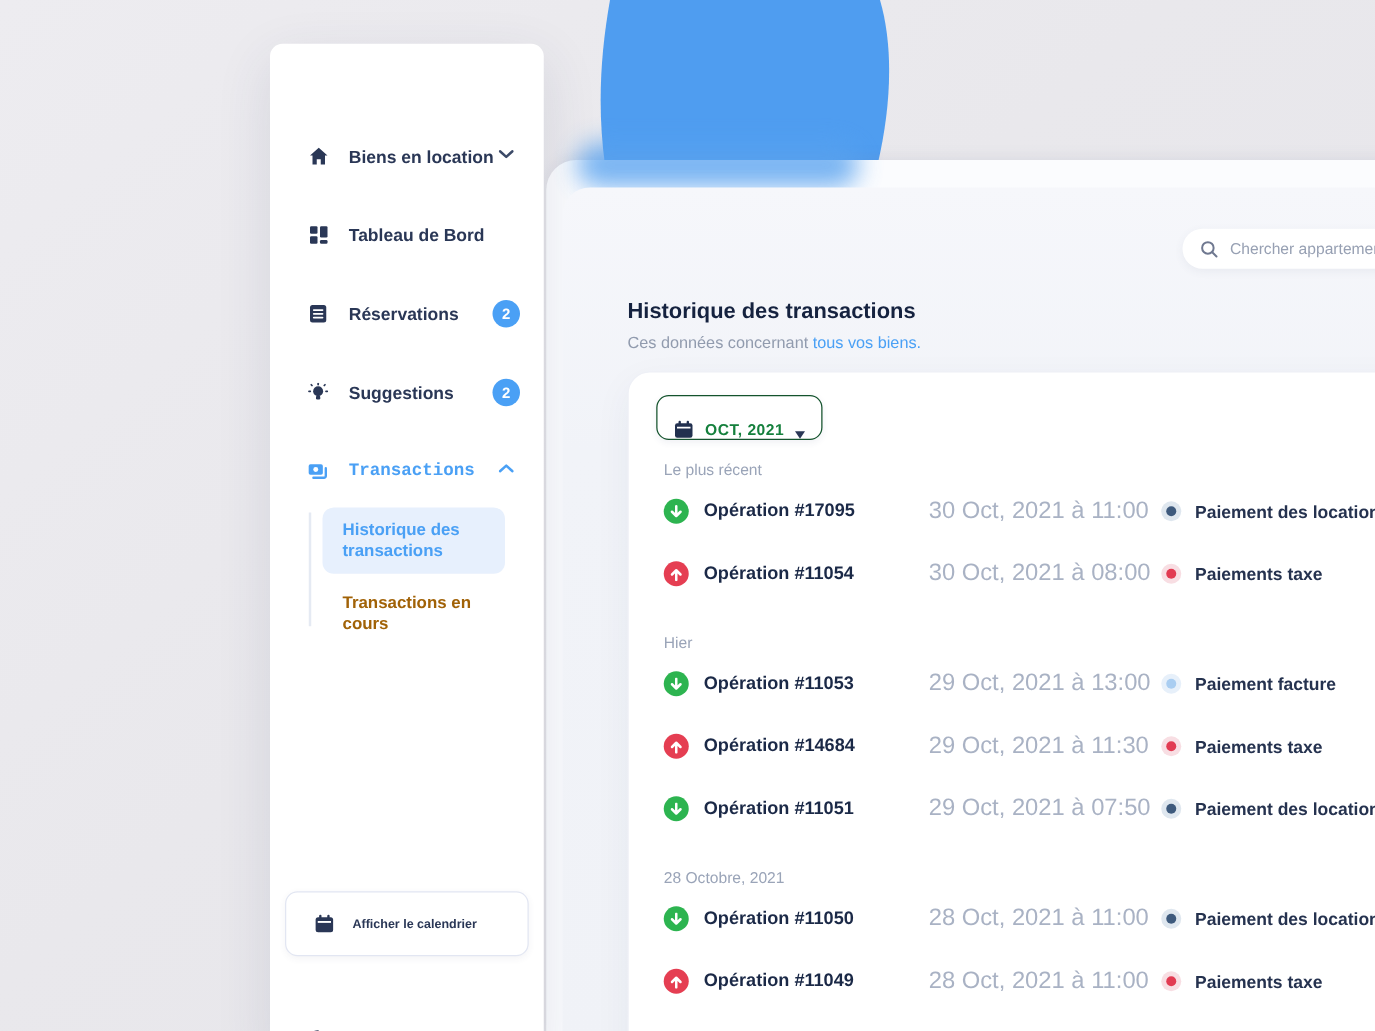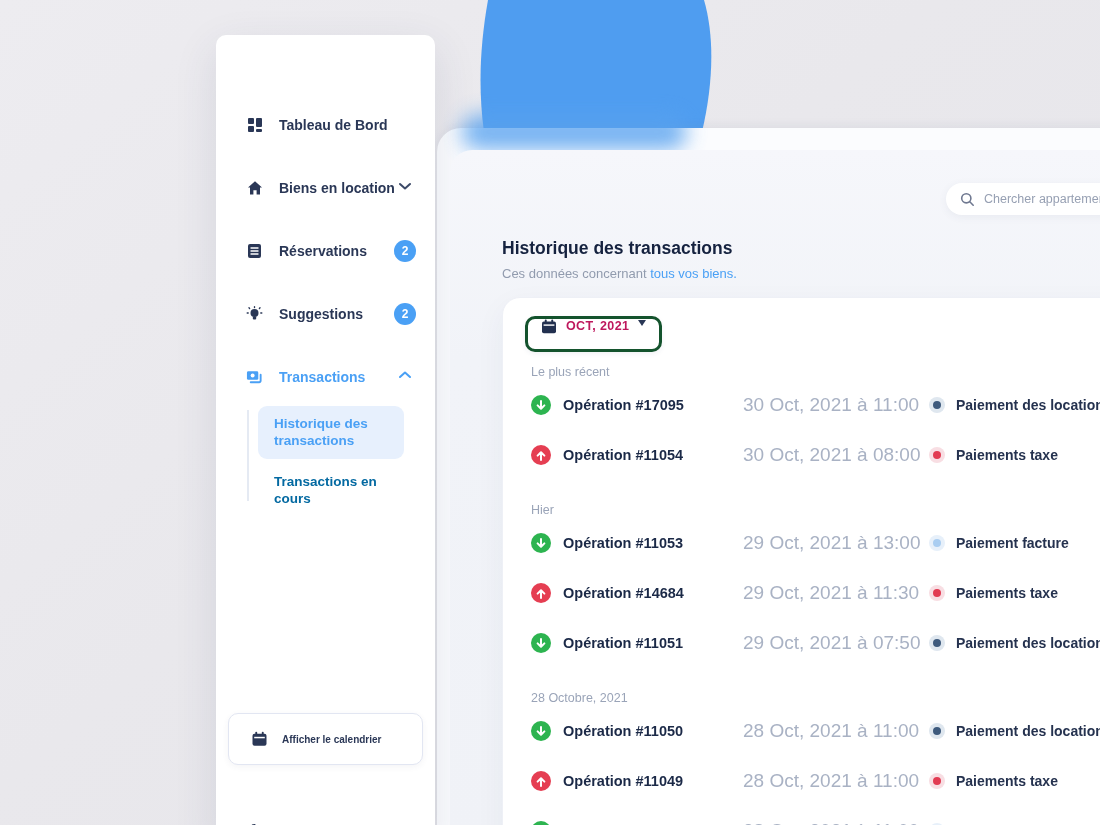--- a/index.html
+++ b/index.html
@@ -30,37 +30,37 @@
   }
   .logo-row { display:flex; align-items:center; gap:9px; padding-left:24px; }
   .logo-ring { width:27px; height:27px; border:6px solid #3e9cf4; border-radius:50%; background:#fff; }
   .logo-text { font-size:16px; font-weight:800; letter-spacing:1.6px; color:#12203f; }
   .nav { margin-top:47px; }
   .nav-item {
     position:relative; display:flex; align-items:center; gap:16px;
     height:24px; margin-bottom:39px; cursor:pointer;
     font-size:14px; font-weight:600; color:#2a3756;
   }
-  .nav-item.active { color:#4aa0f5; }
+  .nav-item.active { color:#4aa0f5;font-family:Liberation Mono, monospace; }
   .nav-icon { width:17px; height:17px; flex:0 0 17px; display:flex; align-items:center; justify-content:center; }
   .badge {
     position:absolute; right:19px; top:1px; width:22px; height:22px; border-radius:50%;
     background:#4aa0f5; color:#fff; font-size:12px; font-weight:700;
     display:flex; align-items:center; justify-content:center;
   }
   .chev { position:absolute; right:24px; top:6px; }
   .submenu { position:relative; margin:-22px 0 0 1px; padding-left:11px; }
   .submenu:before { content:""; position:absolute; left:0; top:4px; bottom:6px; width:2px; background:#e5eaf3; }
   .submenu-pill {
     width:146px; background:#e7f0fd; border-radius:9px; padding:9px 10px 10px 16px;
     font-size:13.5px; font-weight:600; color:#4aa0f5; line-height:17px; cursor:pointer;
   }
   .submenu-item {
     width:146px; margin-top:14px; padding-left:16px;
-    font-size:13.5px; font-weight:600; color:#0369a1; line-height:17px; cursor:pointer;
+    font-size:13.5px; font-weight:600; color:#a16207; line-height:17px; cursor:pointer;
   }
   .calendar-btn {
     position:absolute; left:12px; top:678px; width:195px; height:52px;
     background:#fff; border:1px solid #e2e6f2; border-radius:10px;
     box-shadow:0 2px 6px rgba(60,70,110,.06);
     display:flex; align-items:center; gap:14px; padding-left:22px; cursor:pointer;
     font-size:10px; font-weight:600; color:#2a3756;
   }
   .settings-row {
     position:absolute; left:30px; right:0; top:788px;
@@ -82,24 +82,24 @@
   .page-title { font-size:17.5px; font-weight:700; color:#15223f; }
   .page-sub { margin-top:7px; font-size:13px; color:#919bae; }
   .page-sub .link { color:#4aa0f5; cursor:pointer; }
   .card {
     margin-top:16px; width:640px; min-height:560px;
     background:#fff; border:1px solid #eef0f6; border-radius:18px 0 0 0;
     box-shadow:0 10px 30px rgba(40,55,100,.05);
     padding:18px 0 0 22px;
   }
   .month-btn {
-    display:inline-flex; align-items:flex-start; gap:9px; height:36px; padding:0 13px;
-    background:#fff; border:3px solid #14532d; border-radius:10px;
+    display:inline-flex; align-items:flex-end; gap:9px; height:36px; padding:0 13px;
+    background:#fff; border:1px solid #14532d; border-radius:10px;
     box-shadow:0 2px 5px rgba(60,70,110,.07); cursor:pointer;
-    font-size:12.5px; font-weight:700; color:#be185d; letter-spacing:.4px;
+    font-size:12.5px; font-weight:700; color:#15803d; letter-spacing:.4px;
   }
   .caret { width:0; height:0; border-left:4.5px solid transparent; border-right:4.5px solid transparent; border-top:6px solid #2a3756; margin-top:1px; }
   .group-label { margin:22px 0 0 6px; font-size:12.5px; color:#9aa4b8; line-height:16px; }
   .group-label.first { margin-top:12px; }
   .t-row {
     display:grid; grid-template-columns:32px 180px 186px auto;
     align-items:center; height:50px; padding-left:6px; cursor:pointer;
   }
   .dir { width:20px; height:20px; border-radius:50%; display:flex; align-items:center; justify-content:center; }
   .t-row.in  .dir { background:#2db450; }
@@ -123,43 +123,43 @@
 
 <div class="sheet"></div>
 <div class="glow"></div>
 
 <aside class="sidebar">
 
   <nav class="nav">
     <div class="nav-item">
       <span class="nav-icon">
         <svg width="16" height="16" viewBox="0 0 16 16">
+            <path d="M8 1.2 L15 7.4 L13 7.4 L13 14.5 L9.6 14.5 L9.6 10.3 L6.4 10.3 L6.4 14.5 L3 14.5 L3 7.4 L1 7.4 Z" fill="#2a3756"></path>
+          </svg>
+      </span>
+      <span>Biens en location</span>
+      <span class="chev">
+        <svg width="12" height="8" viewBox="0 0 12 8">
+            <polyline points="1,2 6,6.5 11,2" fill="none" stroke="#3c4a68" stroke-width="2" stroke-linecap="round" stroke-linejoin="round"></polyline>
+          </svg>
+      </span>
+    </div>
+
+    <div class="nav-item">
+      <span class="nav-icon">
+        <svg width="16" height="16" viewBox="0 0 16 16">
             <g fill="#2a3756">
               <rect x="1" y="1" width="6" height="6" rx="1"></rect>
               <rect x="9" y="1" width="6" height="9" rx="1"></rect>
               <rect x="1" y="9" width="6" height="6" rx="1"></rect>
               <rect x="9" y="12" width="6" height="3" rx="1"></rect>
             </g>
           </svg>
       </span>
       <span>Tableau de Bord</span>
-    </div>
-
-    <div class="nav-item">
-      <span class="nav-icon">
-        <svg width="16" height="16" viewBox="0 0 16 16">
-            <path d="M8 1.2 L15 7.4 L13 7.4 L13 14.5 L9.6 14.5 L9.6 10.3 L6.4 10.3 L6.4 14.5 L3 14.5 L3 7.4 L1 7.4 Z" fill="#2a3756"></path>
-          </svg>
-      </span>
-      <span>Biens en location</span>
-      <span class="chev">
-        <svg width="12" height="8" viewBox="0 0 12 8">
-            <polyline points="1,2 6,6.5 11,2" fill="none" stroke="#3c4a68" stroke-width="2" stroke-linecap="round" stroke-linejoin="round"></polyline>
-          </svg>
-      </span>
     </div>
 
     <div class="nav-item">
       <span class="nav-icon">
         <svg width="15" height="16" viewBox="0 0 15 16">
             <rect x="1" y="1" width="13" height="14" rx="2" fill="#2a3756"></rect>
             <g stroke="#fff" stroke-width="1.4" stroke-linecap="round">
               <line x1="4" y1="5" x2="11" y2="5"></line>
               <line x1="4" y1="8" x2="11" y2="8"></line>
               <line x1="4" y1="11" x2="11" y2="11"></line>

